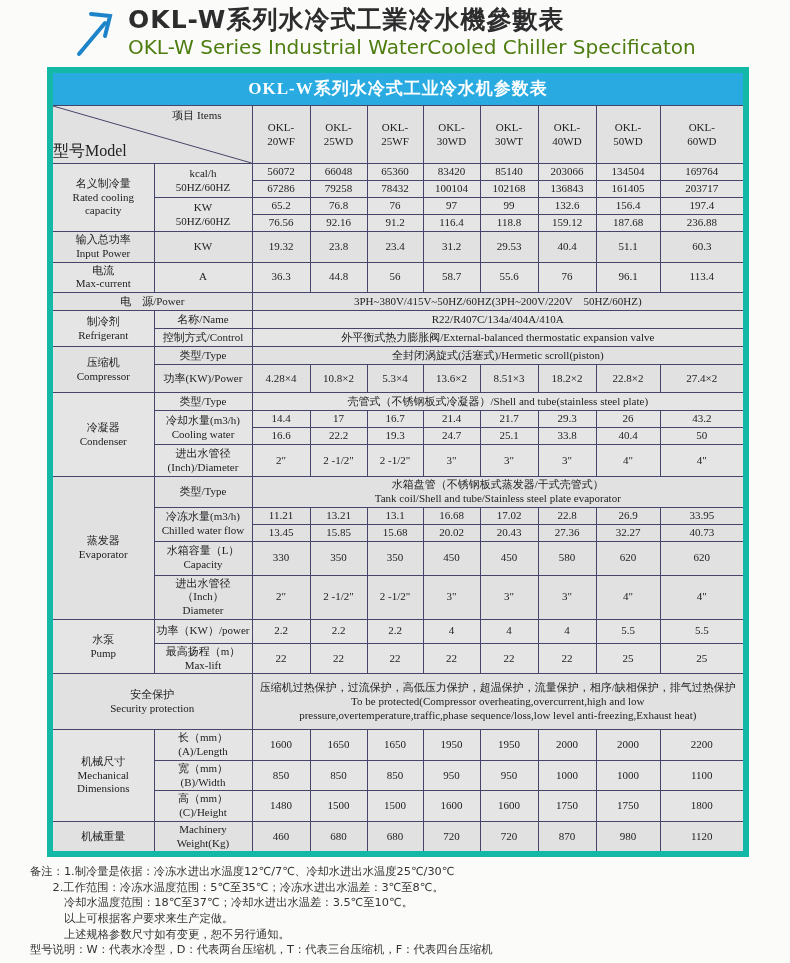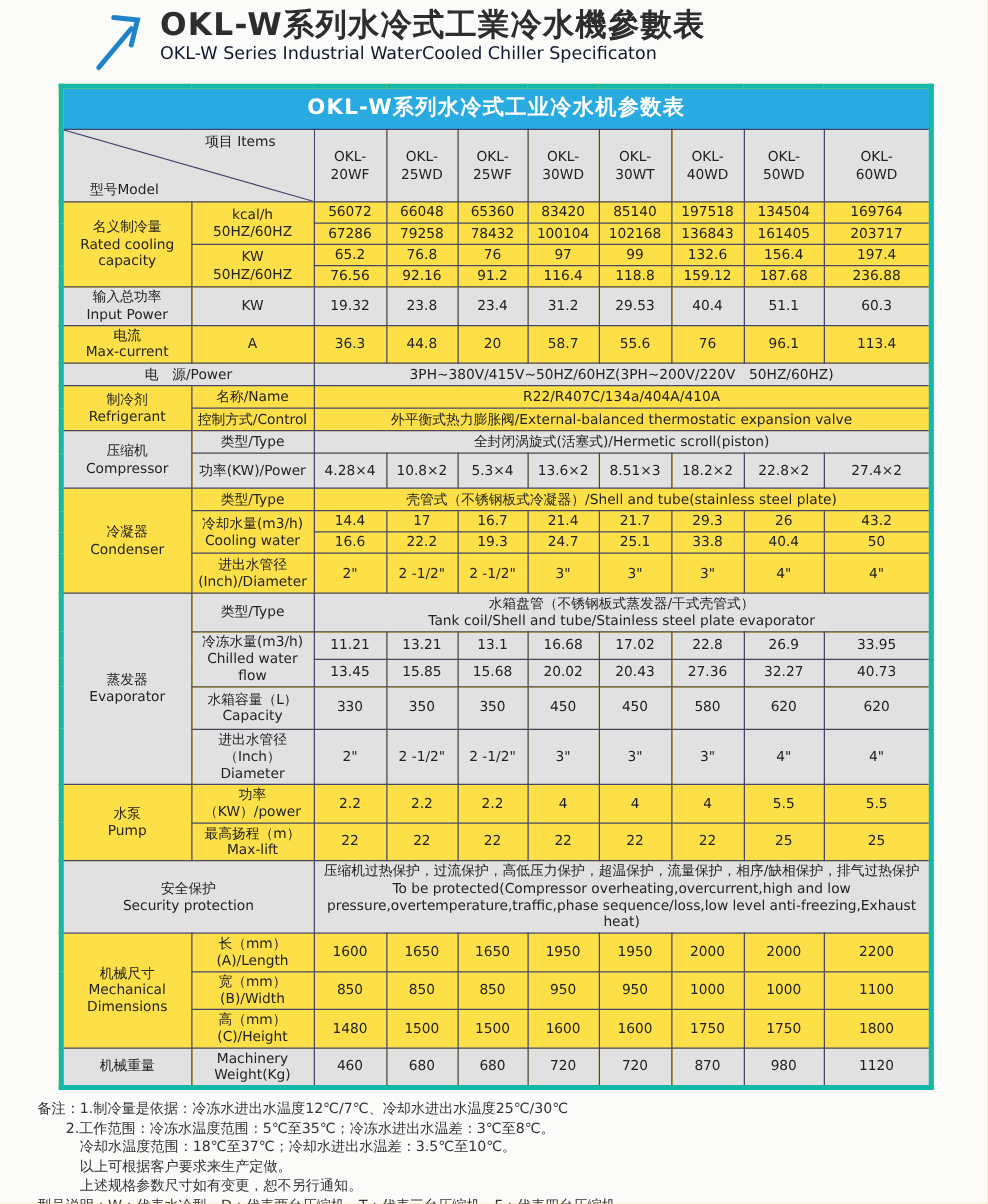--- a/index.html
+++ b/index.html
@@ -5,31 +5,32 @@
   html,body{margin:0;padding:0;}
   body{
     width:790px;height:963px;overflow:hidden;
     background:#fbfbfa;
     font-family:"DejaVu Sans","Liberation Sans",sans-serif;
     color:#2b2b2b;
   }
   .page{position:relative;width:790px;height:963px;}
 
   
-  .doc-header{display:flex;align-items:flex-start;padding:6px 0 0 72px;}
+  .doc-header{display:flex;align-items:flex-end;padding:6px 0 0 72px;}
   .arrow-wrap{width:46px;height:52px;margin-right:10px;flex:0 0 auto;}
   .titles h1{margin:0;font-size:25px;font-weight:600;letter-spacing:1px;color:#2d2d2d;line-height:1.15;}
-  .titles h2{margin:1px 0 0 0;font-size:14px;font-weight:500;color:#0f172a;line-height:1.1;}
+  .titles h2{margin:1px 0 0 0;font-size:20px;font-weight:500;color:#4d7c0f;line-height:1.1;}
 
   
   table.spec{
     border-collapse:collapse;table-layout:fixed;
     width:696px;margin:9px 0 0 47px;
-    background:#fde047;
-    border:4px solid #14b8a6;
+    background:#e5e5e5;
+    border:6px solid #14b8a6;
+    font-family:Liberation Serif, serif;
   }
   table.spec th,table.spec td{
     border:1px solid #45456b;
     font-size:11px;font-weight:normal;color:#222;
     text-align:center;vertical-align:middle;
     padding:1px 2px;line-height:1.25;
     white-space:pre-line;overflow:hidden;
   }
   tr.banner-row th{
     background:#29abe2;color:#ffffff;
@@ -39,21 +40,21 @@
   tr.g td,tr.g th{background:#e1e1e1;}
 
   .r17{height:17px}.r18{height:18px}.r24{height:24px}.r28{height:28px}
   .r30{height:30px}.r32{height:32px}.r34{height:34px}.r56{height:56px}
   td.sec{font-size:11px;}
   td.security-text{font-size:10.6px;text-align:left;padding-left:4px;line-height:1.35;}
 
   
   th.corner{position:relative;height:30px;padding:0;}
   th.corner svg{position:absolute;left:0;top:0;width:100%;height:100%;}
-  .corner-model{position:absolute;left:21px;bottom:2px;font-size:11px;}
+  .corner-model{position:absolute;left:0;bottom:2px;font-size:16px;}
   .corner-items{position:absolute;right:30px;top:3px;font-size:11px;}
 
   
   .notes{margin:7px 0 0 30px;font-size:11.3px;line-height:1.38;color:#333;white-space:pre-line;}
 </style>
 </head>
 <body>
 
 <div class="page">
 
@@ -119,21 +120,21 @@
         <td class="sec" rowspan="4">名义制冷量
 Rated cooling
 capacity</td>
         <td class="item" rowspan="2">kcal/h
 50HZ/60HZ</td>
         <td class="v">56072</td>
           <td class="v">66048</td>
           <td class="v">65360</td>
           <td class="v">83420</td>
           <td class="v">85140</td>
-          <td class="v">197518</td>
+          <td class="v">203066</td>
           <td class="v">134504</td>
           <td class="v">169764</td>
       </tr>
       <tr class="r17">
         <td class="v">67286</td>
           <td class="v">79258</td>
           <td class="v">78432</td>
           <td class="v">100104</td>
           <td class="v">102168</td>
           <td class="v">136843</td>
@@ -176,21 +177,21 @@
           <td class="v">51.1</td>
           <td class="v">60.3</td>
       </tr>
 
       <tr class="r28">
         <td class="sec">电流
 Max-current</td>
         <td class="item">A</td>
         <td class="v">36.3</td>
           <td class="v">44.8</td>
-          <td class="v">20</td>
+          <td class="v">56</td>
           <td class="v">58.7</td>
           <td class="v">55.6</td>
           <td class="v">76</td>
           <td class="v">96.1</td>
           <td class="v">113.4</td>
       </tr>
 
       <tr class="g r18">
         <td colspan="2">电　源/Power</td>
         <td colspan="8">3PH~380V/415V~50HZ/60HZ(3PH~200V/220V　50HZ/60HZ)</td>

